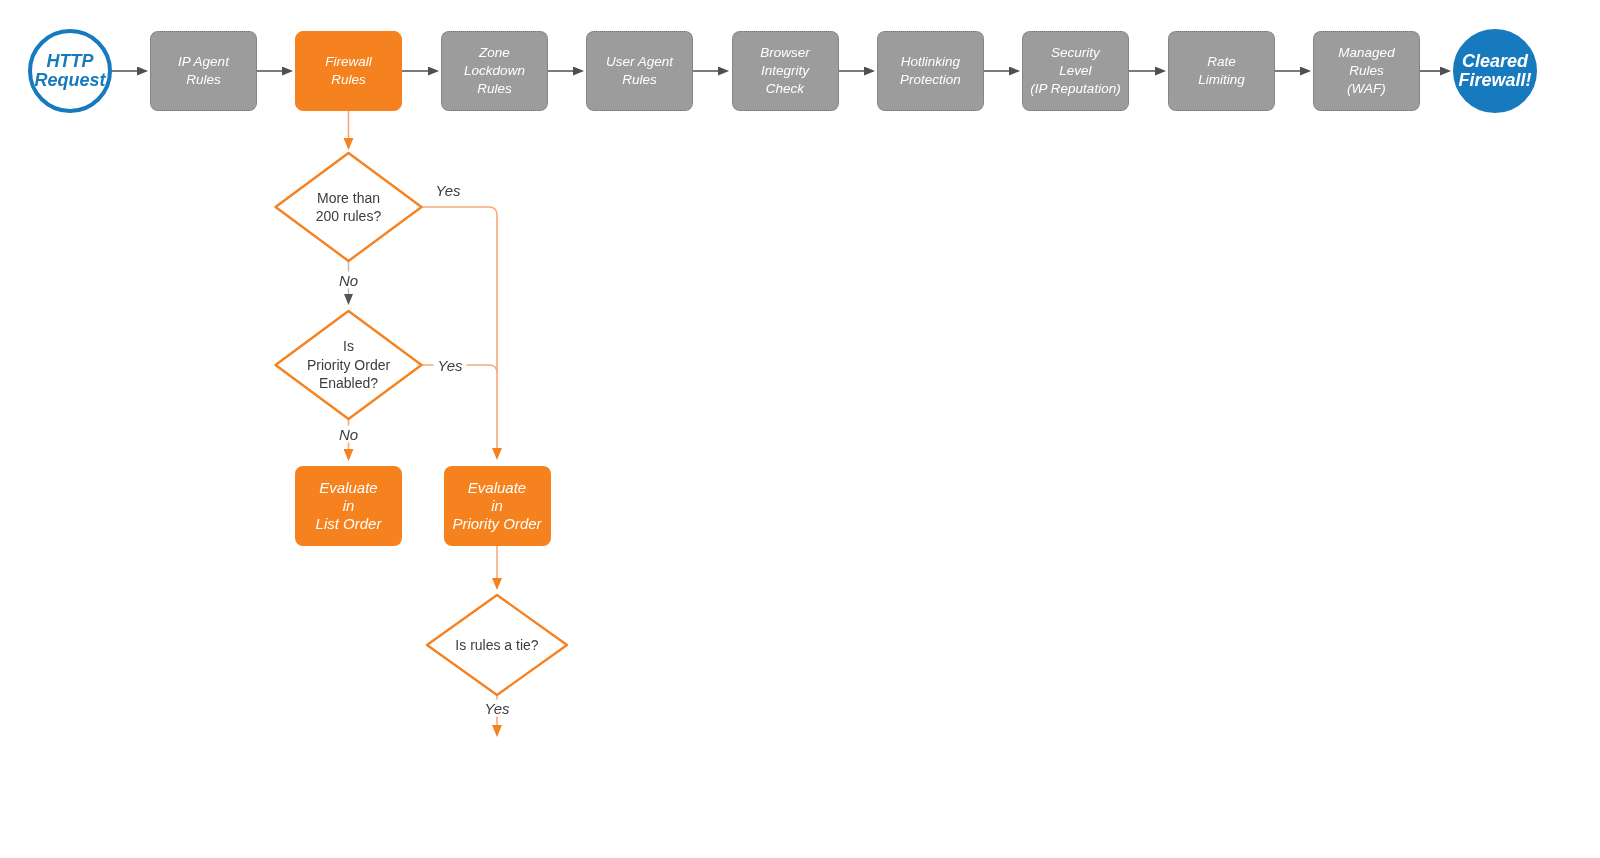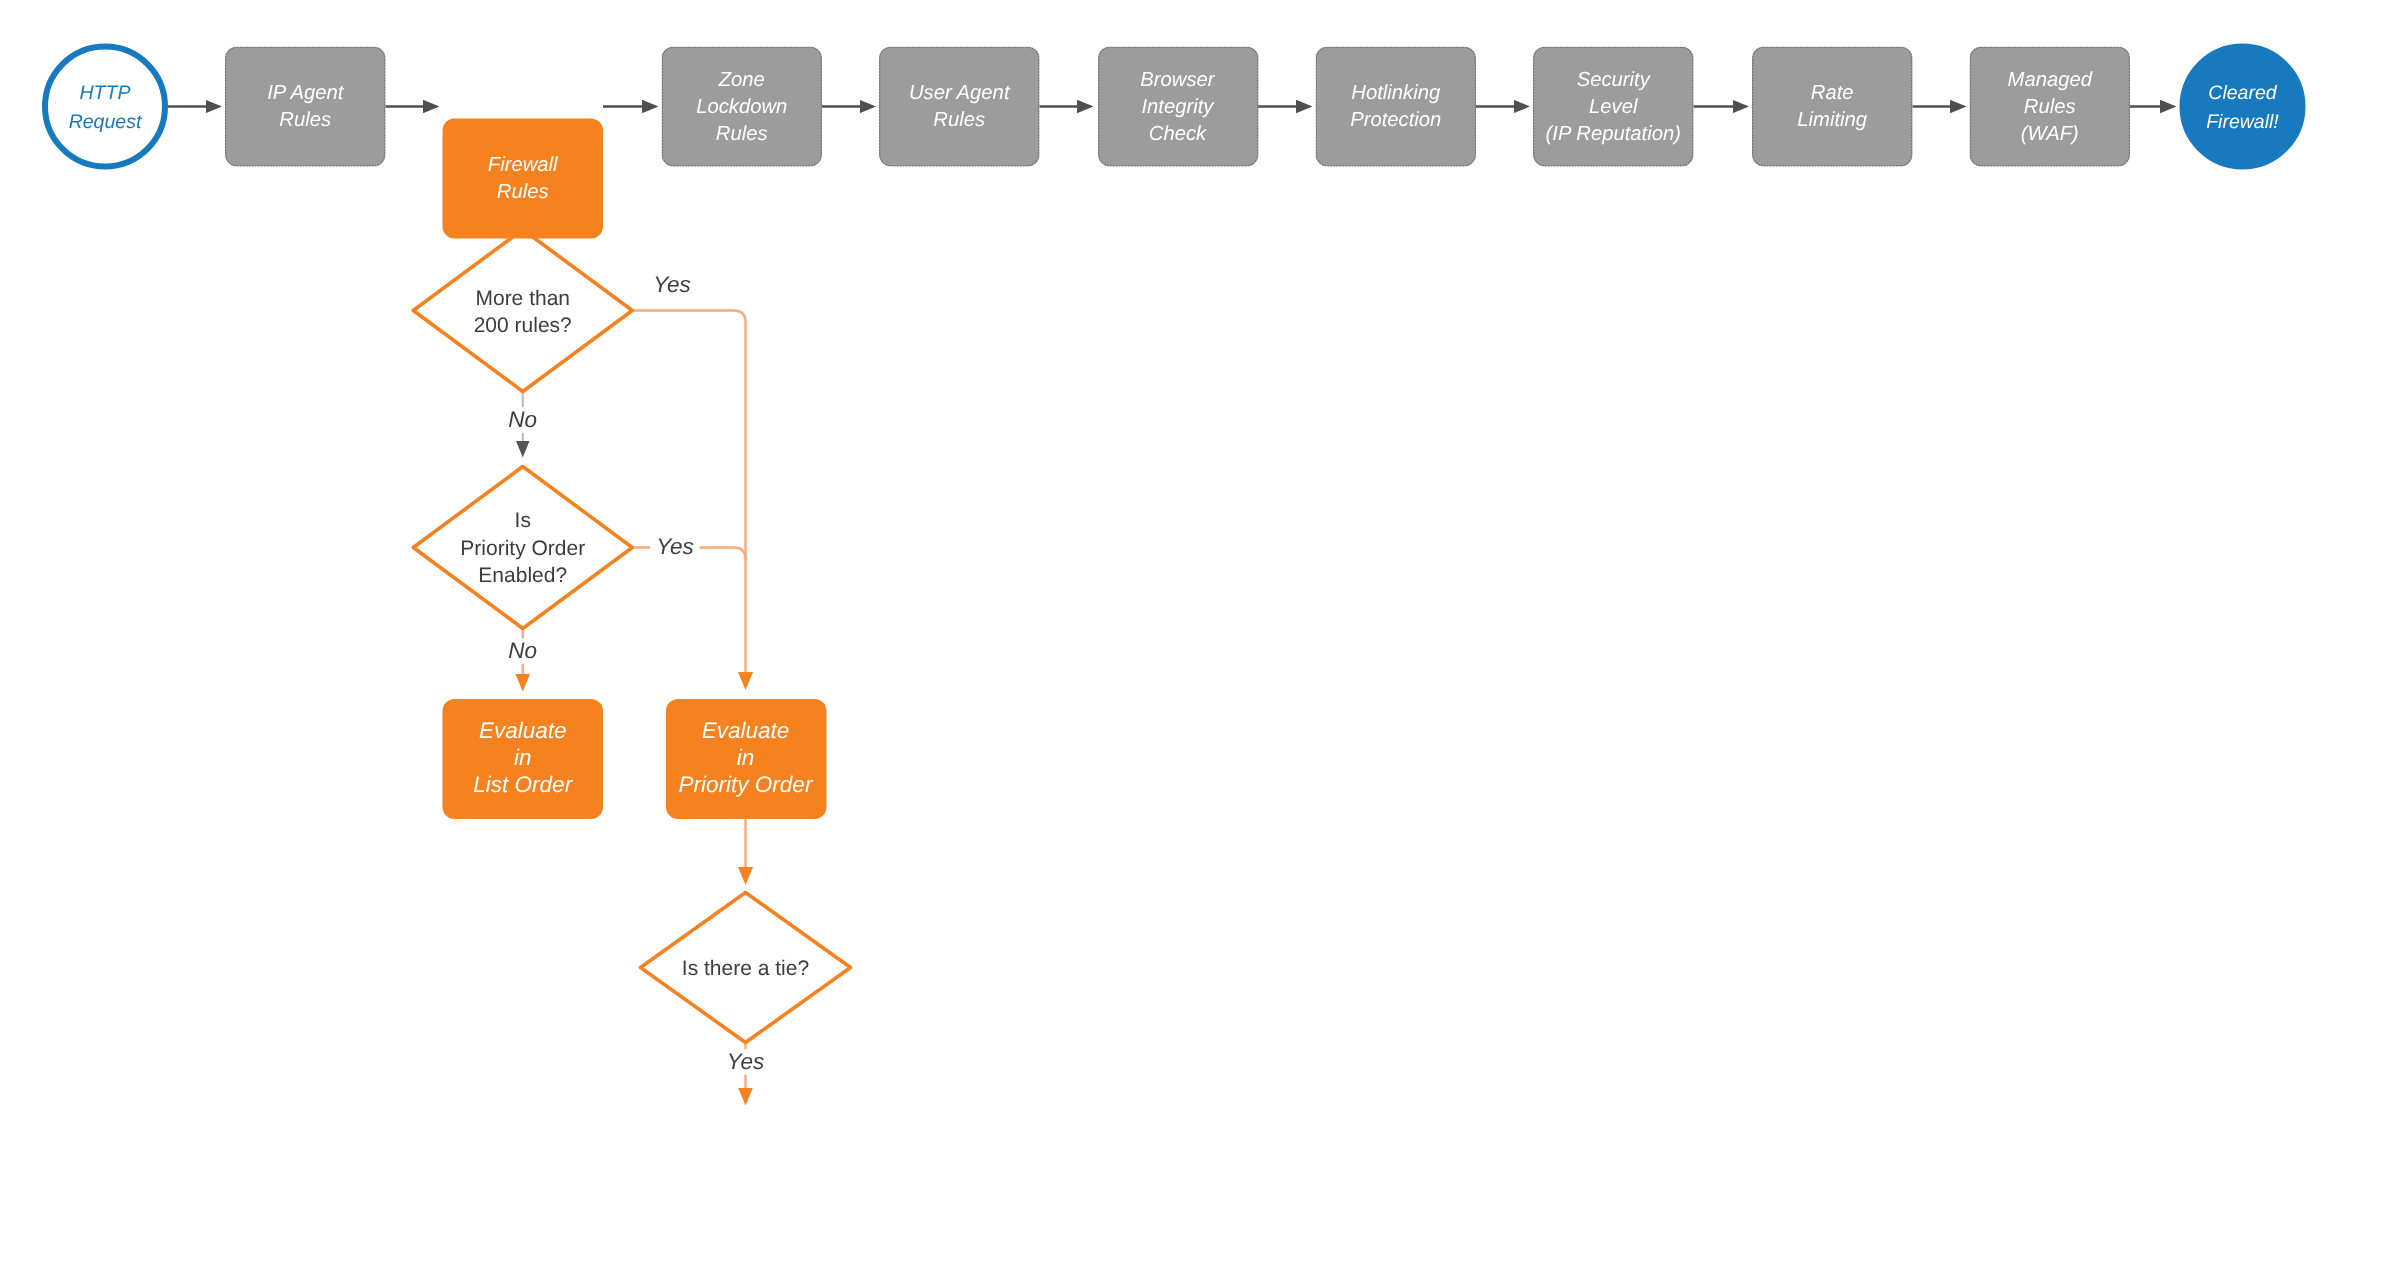--- a/index.html
+++ b/index.html
@@ -23,21 +23,21 @@
     text-align:center;white-space:pre-line;
   }
   .stage{
     width:107px;height:80px;border-radius:8px;color:#ffffff;
     font-style:italic;font-size:13.5px;line-height:18px;top:31px;
     background:var(--gray-node);border:1px dotted rgba(60,60,60,.45);
   }
   .stage.highlight{background:var(--orange);border:1px solid var(--orange);}
   .circle{
     width:84px;height:84px;border-radius:50%;top:29px;
-    font-style:italic;font-weight:normal;font-size:13px;line-height:19px;
+    font-style:italic;font-weight:bold;font-size:18px;line-height:19px;
   }
   .circle.start{background:#ffffff;border:4px solid var(--blue);color:var(--blue);}
   .circle.end{background:var(--blue);border:4px solid var(--blue);color:#ffffff;}
   .action{
     width:107px;border-radius:8px;background:var(--orange);color:#ffffff;
     font-style:italic;font-size:15px;line-height:18px;
   }
   .diamond-label{
     position:absolute;z-index:3;display:flex;align-items:center;justify-content:center;
     text-align:center;white-space:pre-line;color:var(--ink);font-size:14px;line-height:18.5px;
@@ -94,21 +94,21 @@
       <path d="M348.5 311 L421.5 365 L348.5 419 L275.5 365 Z"></path>
       <path d="M497 595 L567 645 L497 695 L427 645 Z"></path>
     </g>
   </svg>
 
   <div class="node circle start" style="left:28px;">HTTP
 Request</div>
 
   <div class="node stage" style="left:150px;">IP Agent
 Rules</div>
-  <div class="node stage highlight" style="left:295px;margin-top:48px;">Firewall
+  <div class="node stage highlight" style="left:295px;">Firewall
 Rules</div>
   <div class="node stage" style="left:441px;">Zone
 Lockdown
 Rules</div>
   <div class="node stage" style="left:586px;">User Agent
 Rules</div>
   <div class="node stage" style="left:731.5px;">Browser
 Integrity
 Check</div>
   <div class="node stage" style="left:877px;">Hotlinking
@@ -123,21 +123,21 @@
 (WAF)</div>
 
   <div class="node circle end" style="left:1453px;">Cleared
 Firewall!</div>
 
   <div class="diamond-label" style="left:275.5px;top:153px;width:146px;height:108px;">More than
 200 rules?</div>
   <div class="diamond-label" style="left:275.5px;top:311px;width:146px;height:108px;">Is
 Priority Order
 Enabled?</div>
-  <div class="diamond-label" style="left:427px;top:595px;width:140px;height:100px;">Is there a tie?</div>
+  <div class="diamond-label" style="left:427px;top:595px;width:140px;height:100px;">Is rules a tie?</div>
 
   <div class="node action" style="left:295px;top:466px;height:80px;">Evaluate
 in
 List Order</div>
   <div class="node action" style="left:443.5px;top:466px;height:80px;">Evaluate
 in
 Priority Order</div>
 
   <span class="edge-label" style="left:448px;top:190px;">Yes</span>
   <span class="edge-label" style="left:348.5px;top:280px;">No</span>

